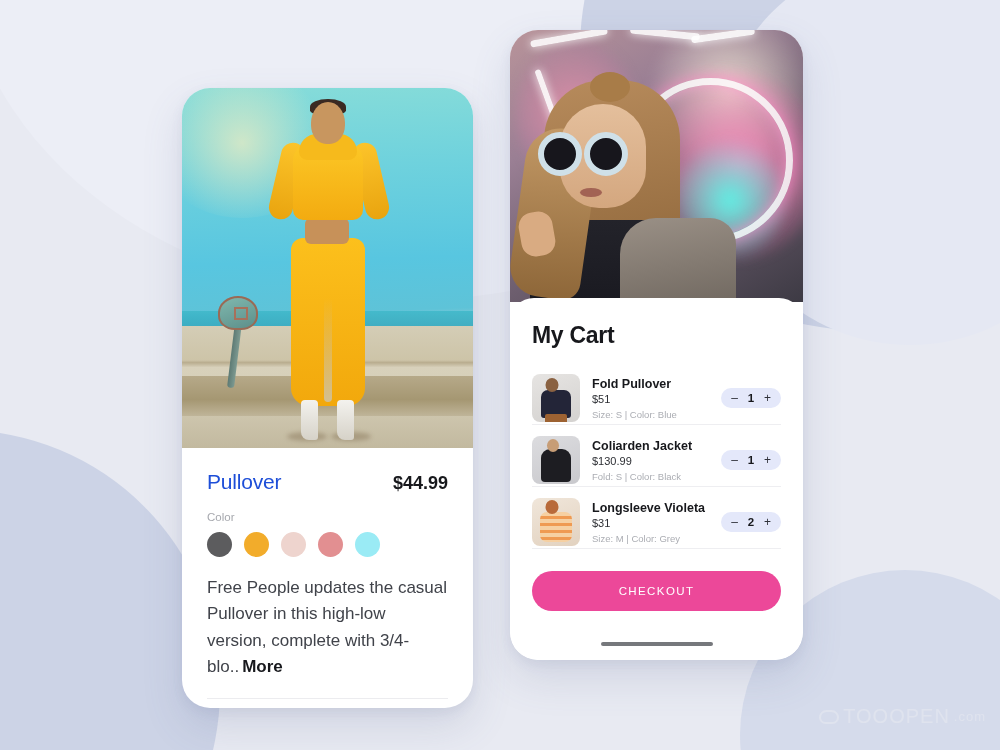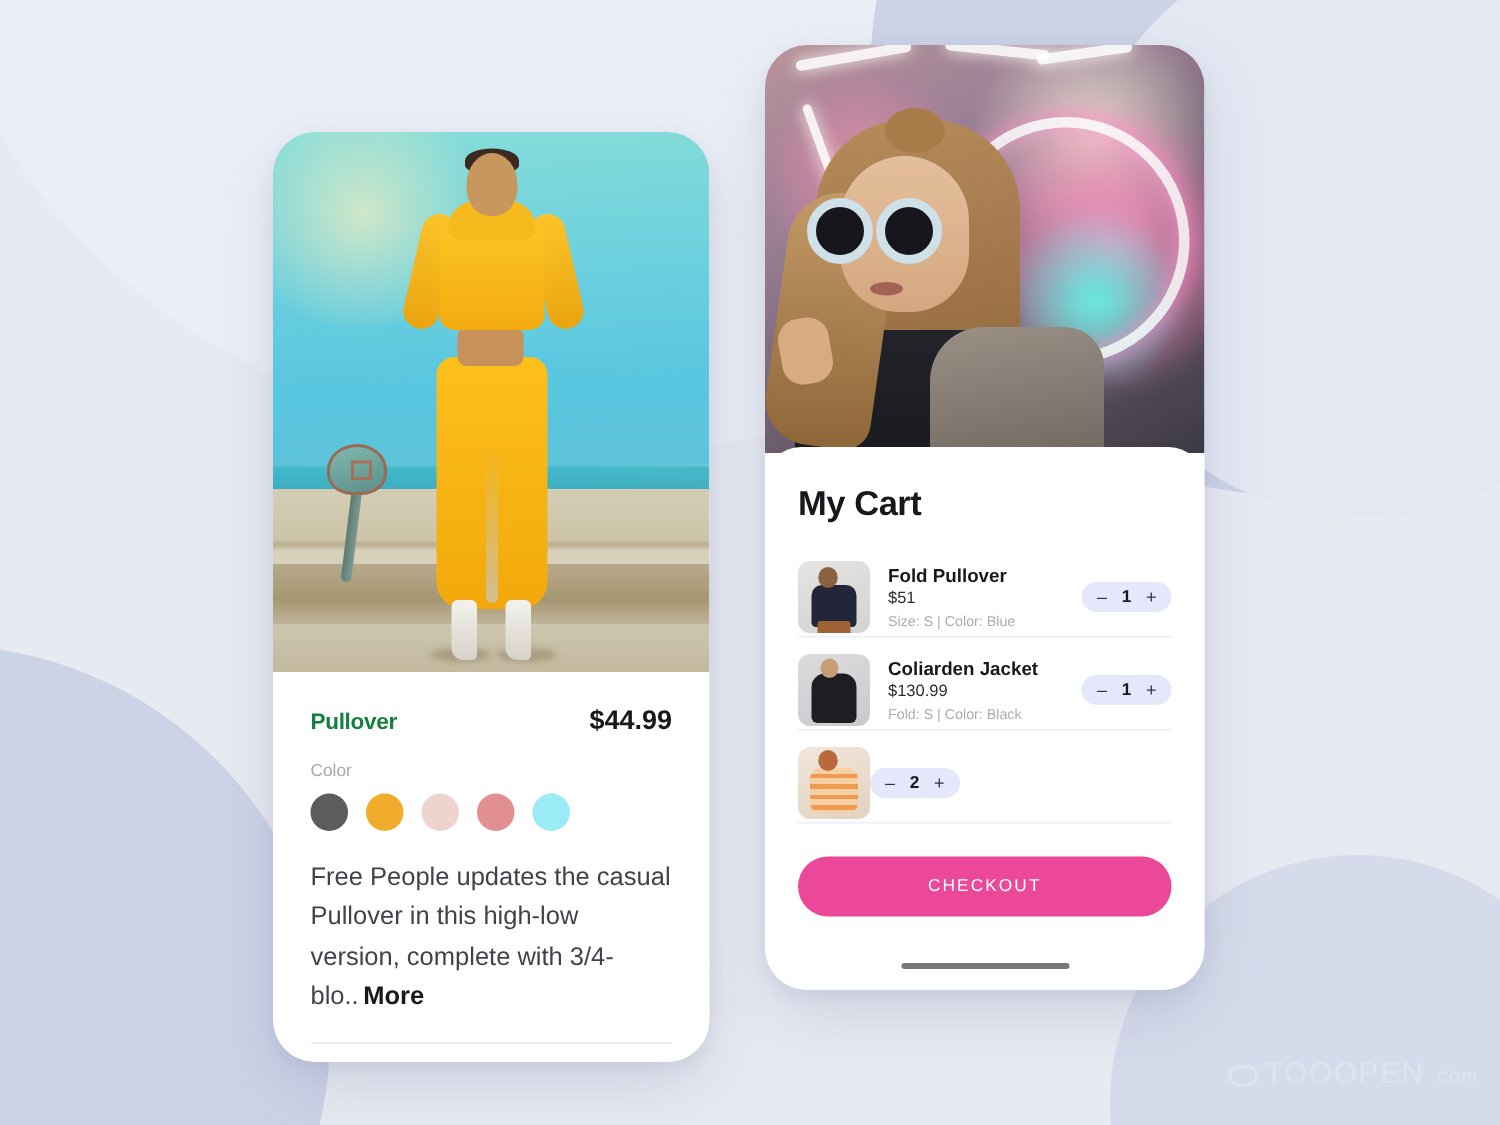--- a/index.html
+++ b/index.html
@@ -189,21 +189,21 @@
     background: rgba(120,100,70,.38); border-radius: 50%;
     filter: blur(2px);
   }
   .shadow-l { left: 34px; }
   .shadow-r { left: 78px; }
 
   
   .product-info { padding: 22px 25px 0 25px; flex: 1; display: flex; flex-direction: column; }
 
   .title-row { display: flex; align-items: baseline; justify-content: space-between; }
-  .product-title { font-size: 15px; font-weight: bold; color: #15803d; letter-spacing: -.2px; }
+  .product-title { font-size: 21px; font-weight: normal; color: #1d4ed8; letter-spacing: -.2px; }
   .product-price { font-size: 18px; font-weight: bold; color: #17181c; }
 
   .color-label { margin-top: 17px; font-size: 11.5px; color: #a6a8ae; }
 
   .swatches { margin-top: 9px; display: flex; gap: 12px; }
   .swatch { width: 25px; height: 25px; border-radius: 50%; }
 
   .desc {
     margin-top: 18px;
     font-size: 17px;
@@ -522,20 +522,25 @@
           <span class="step-qty">1</span>
           <button class="step-btn">+</button>
         </div>
       </div>
 
       <div class="cart-item">
         <div class="thumb thumb-c">
           <div class="t-figure tc-body"></div>
           <div class="t-figure tc-head"></div>
         </div>
+        <div class="item-text">
+          <div class="item-name">Longsleeve Violeta</div>
+          <div class="item-price">$31</div>
+          <div class="item-meta">Size: M  |  Color: Grey</div>
+        </div>
         <div class="stepper">
           <button class="step-btn">–</button>
           <span class="step-qty">2</span>
           <button class="step-btn">+</button>
         </div>
       </div>
 
     </div>
 
     <button class="checkout-btn">CHECKOUT</button>

